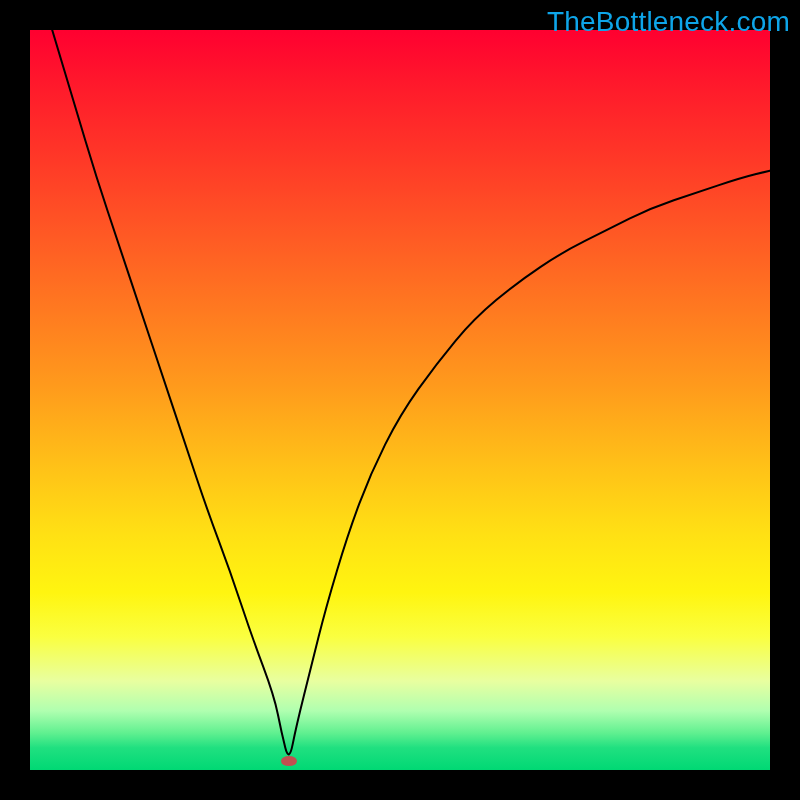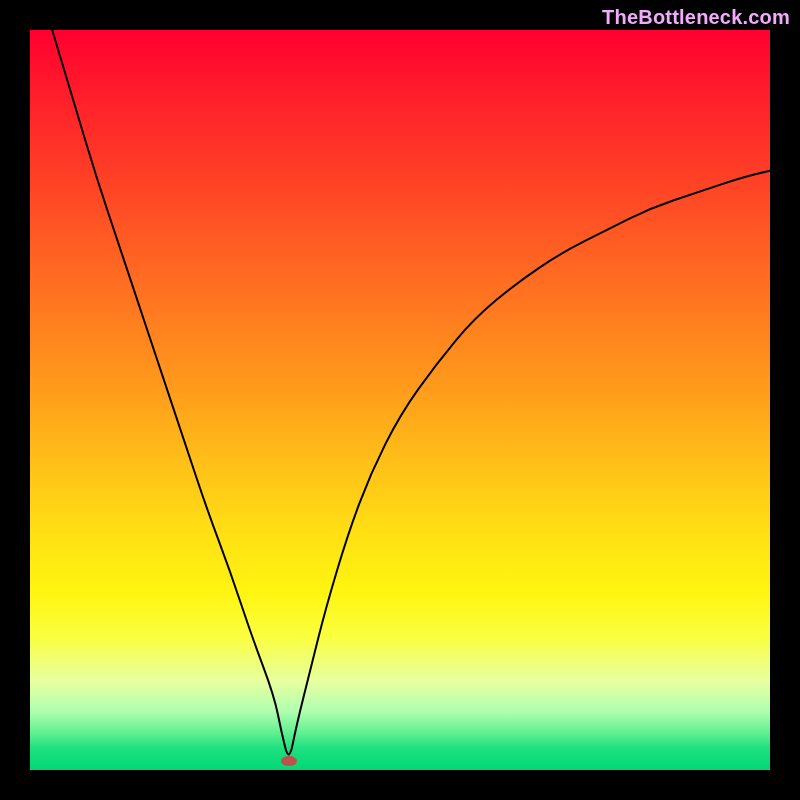--- a/index.html
+++ b/index.html
@@ -57,25 +57,24 @@
     stroke-linecap: round;
   }
   .marker {
     fill: #c05050;
     stroke: none;
   }
   .watermark {
     position: absolute;
     top: 6px;
     right: 10px;
-    color: #f0abfc;
-    font-size: 20px;
+    color: #0ea5e9;
+    font-size: 28px;
     letter-spacing: 0.2px;
     user-select: none;
-    font-weight: bold;
   }
 </style>
 </head>
 <body>
 
 <div class="frame">
 
   <div class="plot">
     <svg class="curve-svg" viewBox="0 0 740 740" preserveAspectRatio="none">
       <path id="curvePath" class="curve-path" d="M 22.2 0.0 Q 22.2 0.0 33.3 37.0 Q 44.4 74.0 55.5 111.0 Q 66.6 148.0 77.7 181.3 Q 88.8 214.6 99.9 247.9 Q 111.0 281.2 122.1 314.5 Q 133.2 347.8 144.3 381.1 Q 155.4 414.4 166.5 447.7 Q 177.6 481.0 188.7 510.6 Q 199.8 540.2 210.9 573.5 Q 222.0 606.8 233.1 636.4 Q 244.2 666.0 247.9 684.5 Q 251.6 703.0 255.3 717.8 Q 259.0 732.6 262.7 714.1 Q 266.4 695.6 273.8 666.0 Q 281.2 636.4 288.6 606.8 Q 296.0 577.2 307.1 540.2 Q 318.2 503.2 329.3 473.6 Q 340.4 444.0 355.2 414.4 Q 370.0 384.8 388.5 358.9 Q 407.0 333.0 425.5 310.8 Q 444.0 288.6 466.2 270.1 Q 488.4 251.6 510.6 236.8 Q 532.8 222.0 555.0 210.9 Q 577.2 199.8 599.4 188.7 Q 621.6 177.6 643.8 170.2 Q 666.0 162.8 688.2 155.4 Q 710.4 148.0 725.2 144.3 T 740.0 140.6"></path>

